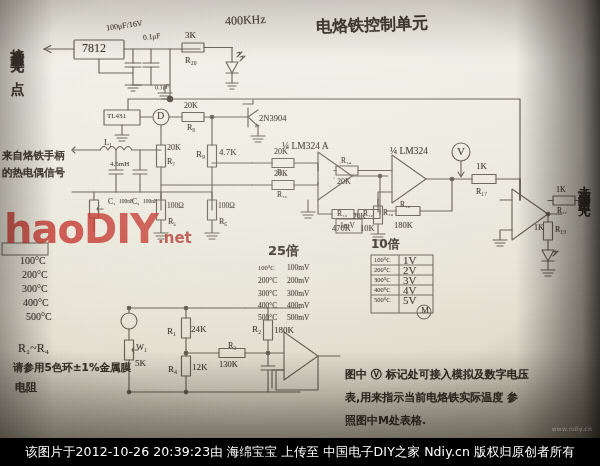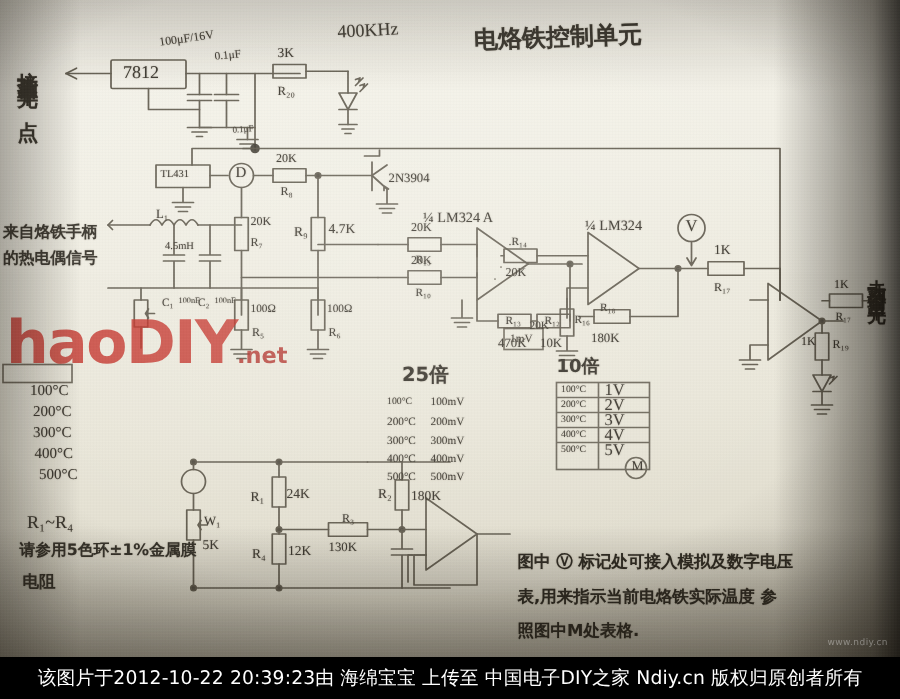--- a/index.html
+++ b/index.html
@@ -481,15 +481,15 @@
     <div id="watermark">
       <span id="wm-text">haoDIY</span><span id="wm-net">.net</span>
     </div>
 
     <div id="vignette"></div>
     <div id="grain"></div>
     <div id="wm-corner">www.ndiy.cn</div>
   </div>
 
   <div id="caption-bar">
-    <span id="caption-text">该图片于2012-10-22 20:39:23由 海绵宝宝 上传至 中国电子DIY之家 Ndiy.cn 版权归原创者所有</span>
+    <span id="caption-text">该图片于2012-10-26 20:39:23由 海绵宝宝 上传至 中国电子DIY之家 Ndiy.cn 版权归原创者所有</span>
   </div>
 </div>
 
 </body></html>

